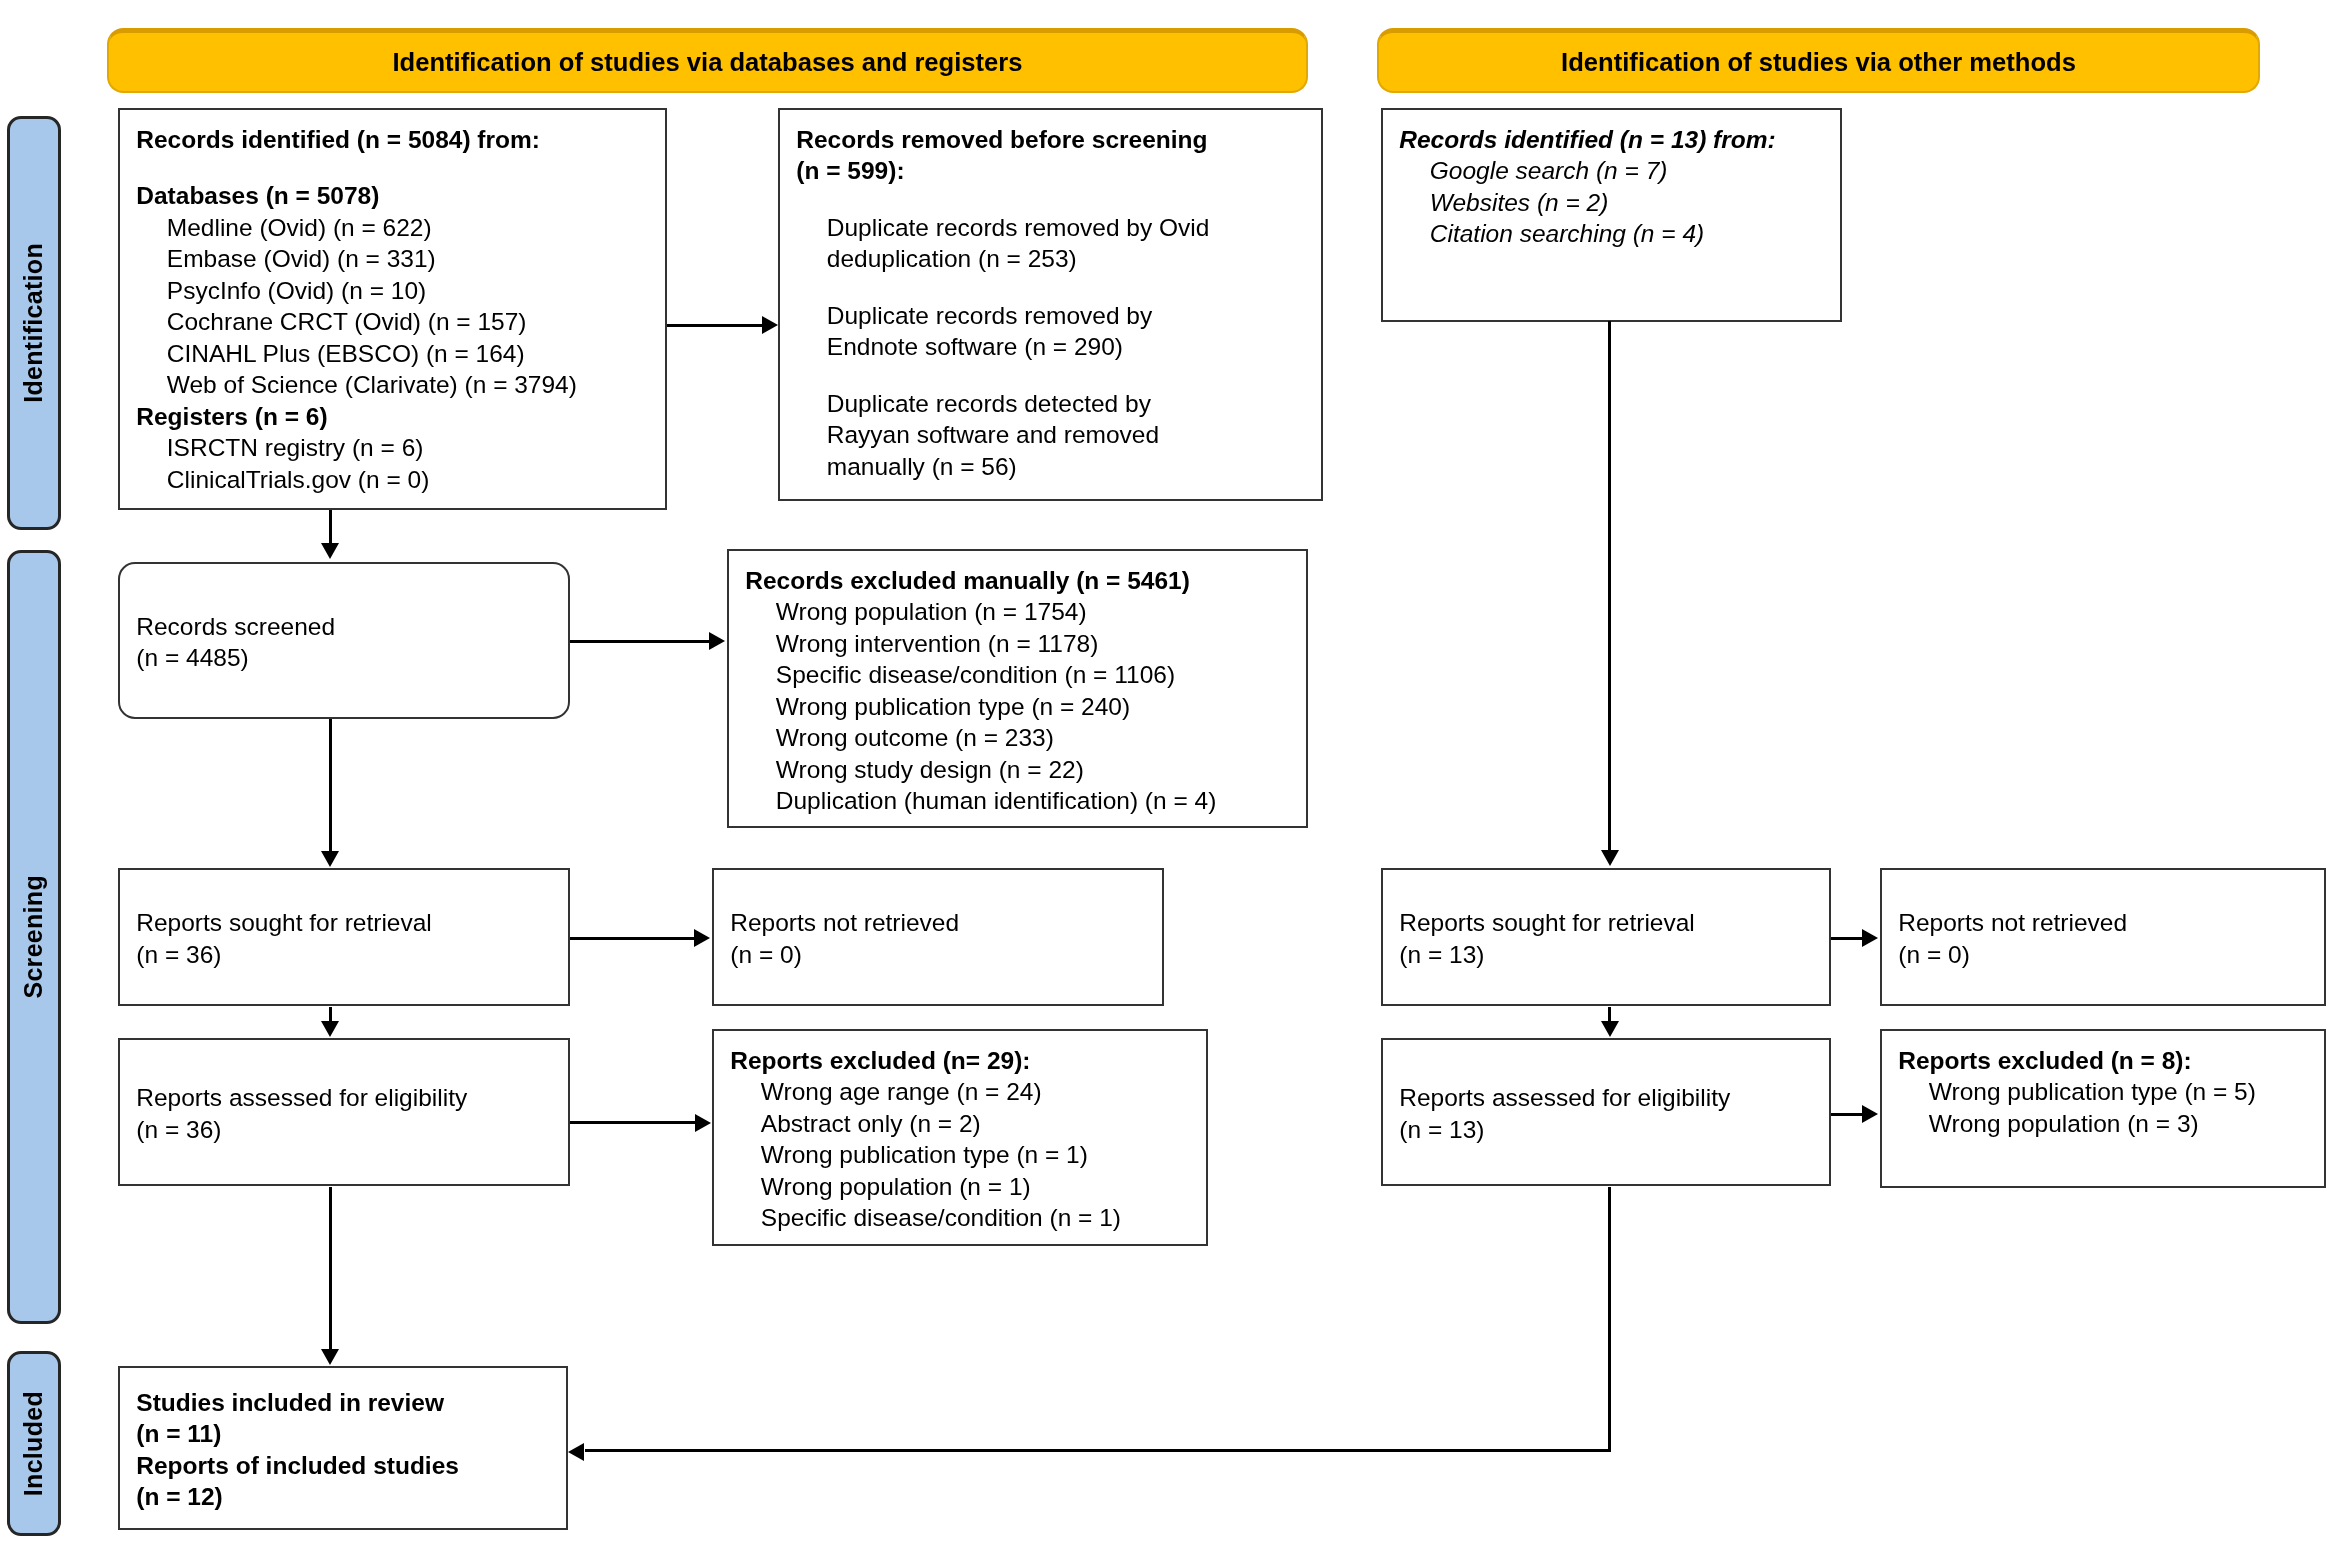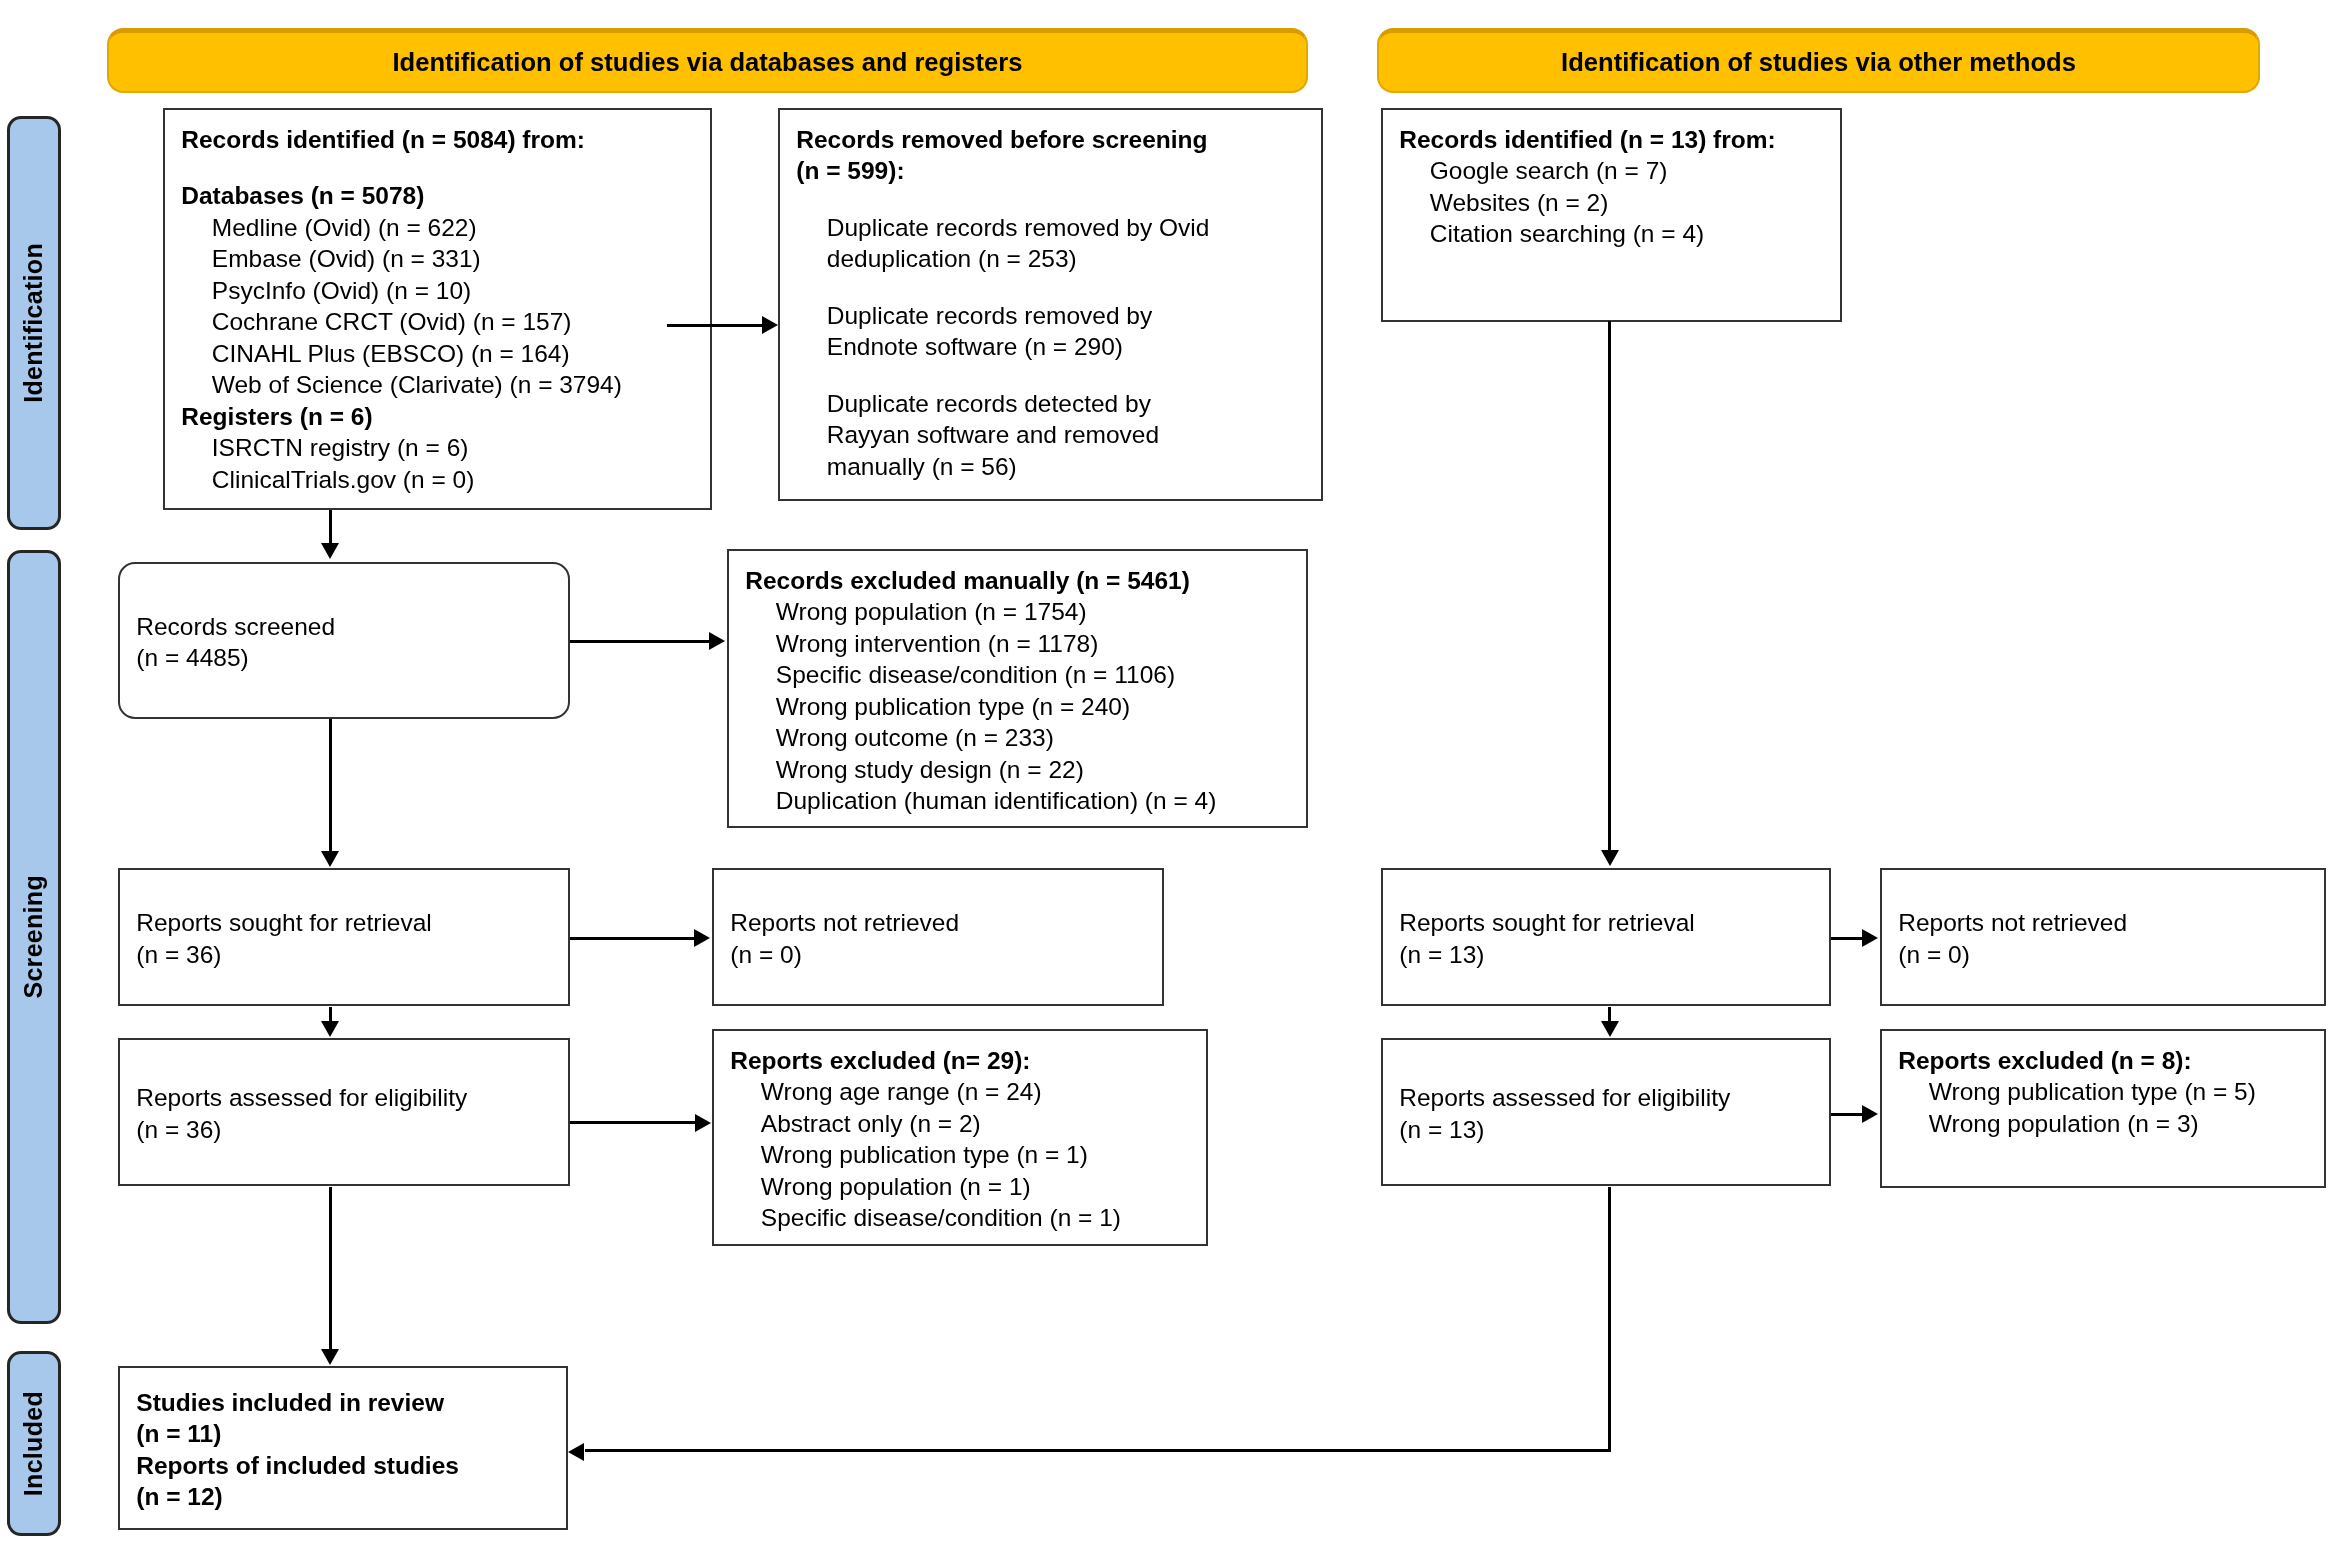--- a/index.html
+++ b/index.html
@@ -127,21 +127,21 @@
     <span class="phase-label">Included</span>
   </div>
 
   <div class="header-banner" style="left:107px; top:28px; width:1201px; height:65px;">
     <span class="banner-label">Identification of studies via databases and registers</span>
   </div>
   <div class="header-banner" style="left:1377px; top:28px; width:883px; height:65px;">
     <span class="banner-label">Identification of studies via other methods</span>
   </div>
 
-  <div class="flow-box" style="left:118px; top:108px; width:549px; height:402px;margin-left:45px;">
+  <div class="flow-box" style="left:118px; top:108px; width:549px; height:402px;">
       <div class="line bold">Records identified (n = 5084) from:</div>
       <div class="line gap"></div>
       <div class="line bold">Databases (n = 5078)</div>
       <div class="line ind1">Medline (Ovid) (n = 622)</div>
       <div class="line ind1">Embase (Ovid) (n = 331)</div>
       <div class="line ind1">PsycInfo (Ovid) (n = 10)</div>
       <div class="line ind1">Cochrane CRCT (Ovid) (n = 157)</div>
       <div class="line ind1">CINAHL Plus (EBSCO) (n = 164)</div>
       <div class="line ind1">Web of Science (Clarivate) (n = 3794)</div>
       <div class="line bold">Registers (n = 6)</div>
@@ -157,21 +157,21 @@
       <div class="line ind1">deduplication (n = 253)</div>
       <div class="line gap"></div>
       <div class="line ind1">Duplicate records removed by</div>
       <div class="line ind1">Endnote software (n = 290)</div>
       <div class="line gap"></div>
       <div class="line ind1">Duplicate records detected by</div>
       <div class="line ind1">Rayyan software and removed</div>
       <div class="line ind1">manually (n = 56)</div>
     </div>
 
-  <div class="flow-box" style="left:1381px; top:108px; width:461px; height:214px;">
+  <div class="flow-box" style="left:1381px; top:108px; width:461px; height:214px;font-style:italic;">
       <div class="line bold">Records identified (n = 13) from:</div>
       <div class="line ind1">Google search (n = 7)</div>
       <div class="line ind1">Websites (n = 2)</div>
       <div class="line ind1">Citation searching (n = 4)</div>
     </div>
 
   <div class="flow-box" style="left: 118px; top: 562px; width: 452px; height: 157px; display: flex; flex-direction: column; justify-content: center; border-radius: 17px;">
       <div class="line">Records screened</div>
       <div class="line">(n = 4485)</div>
     </div>

